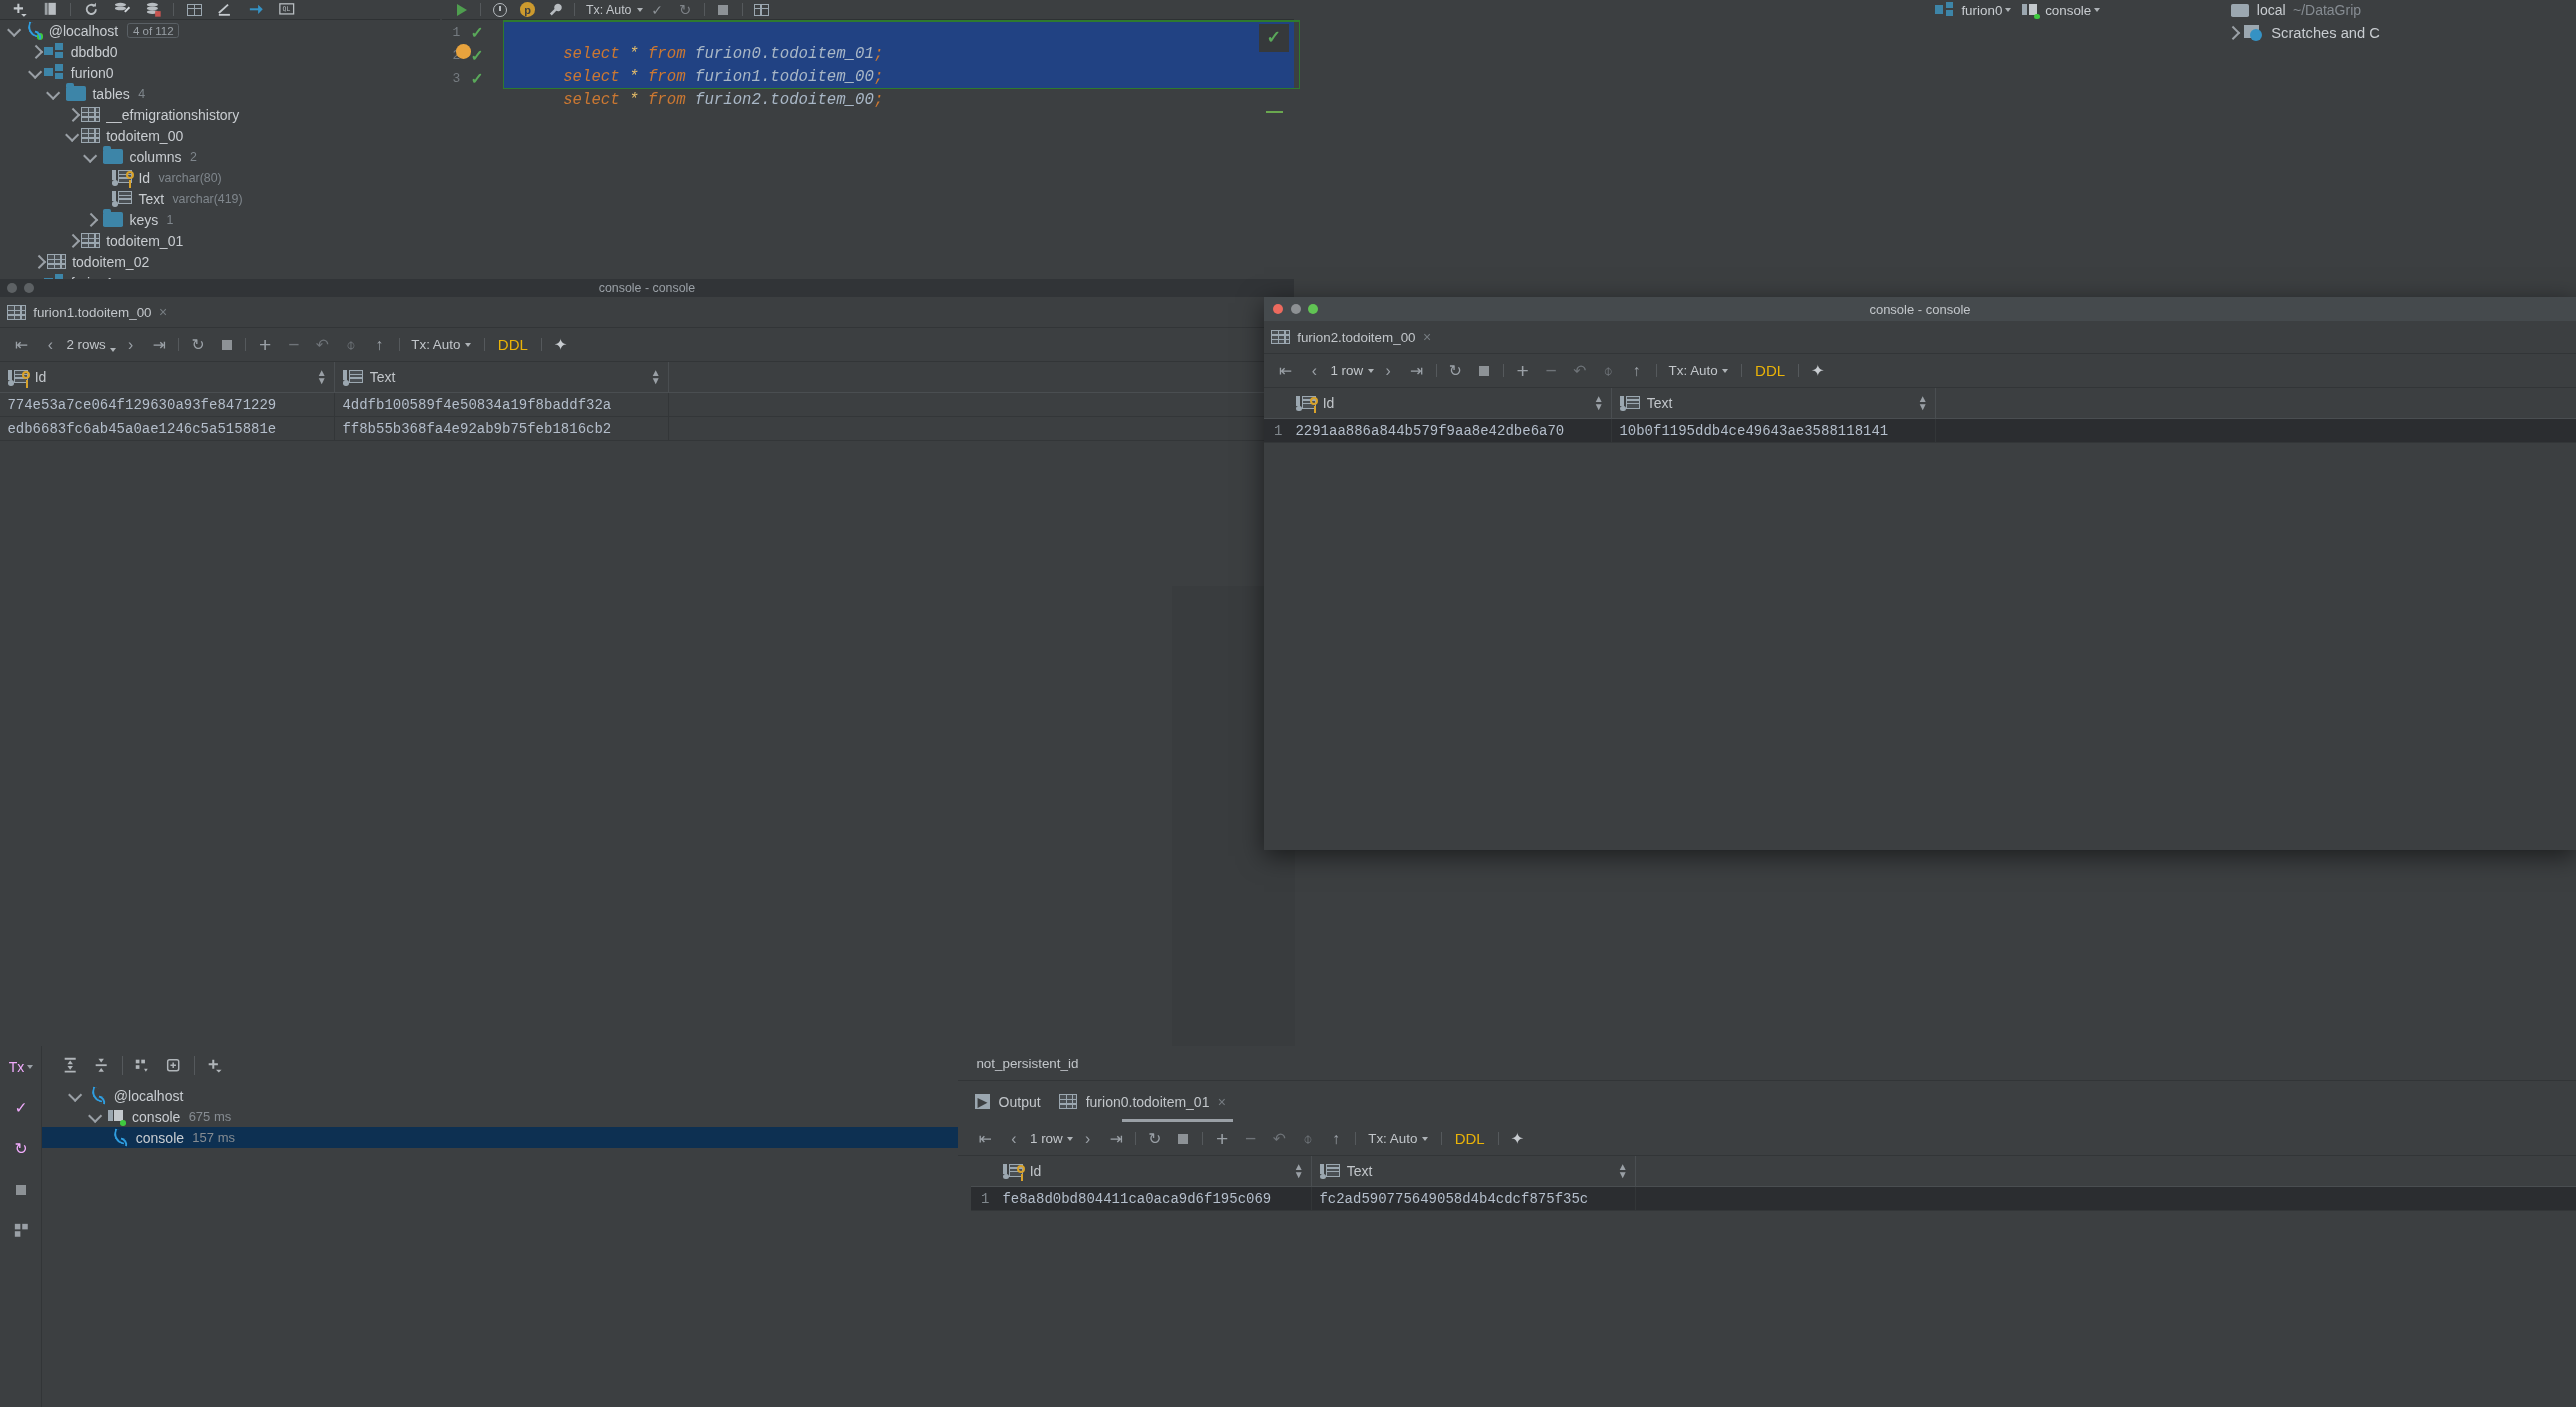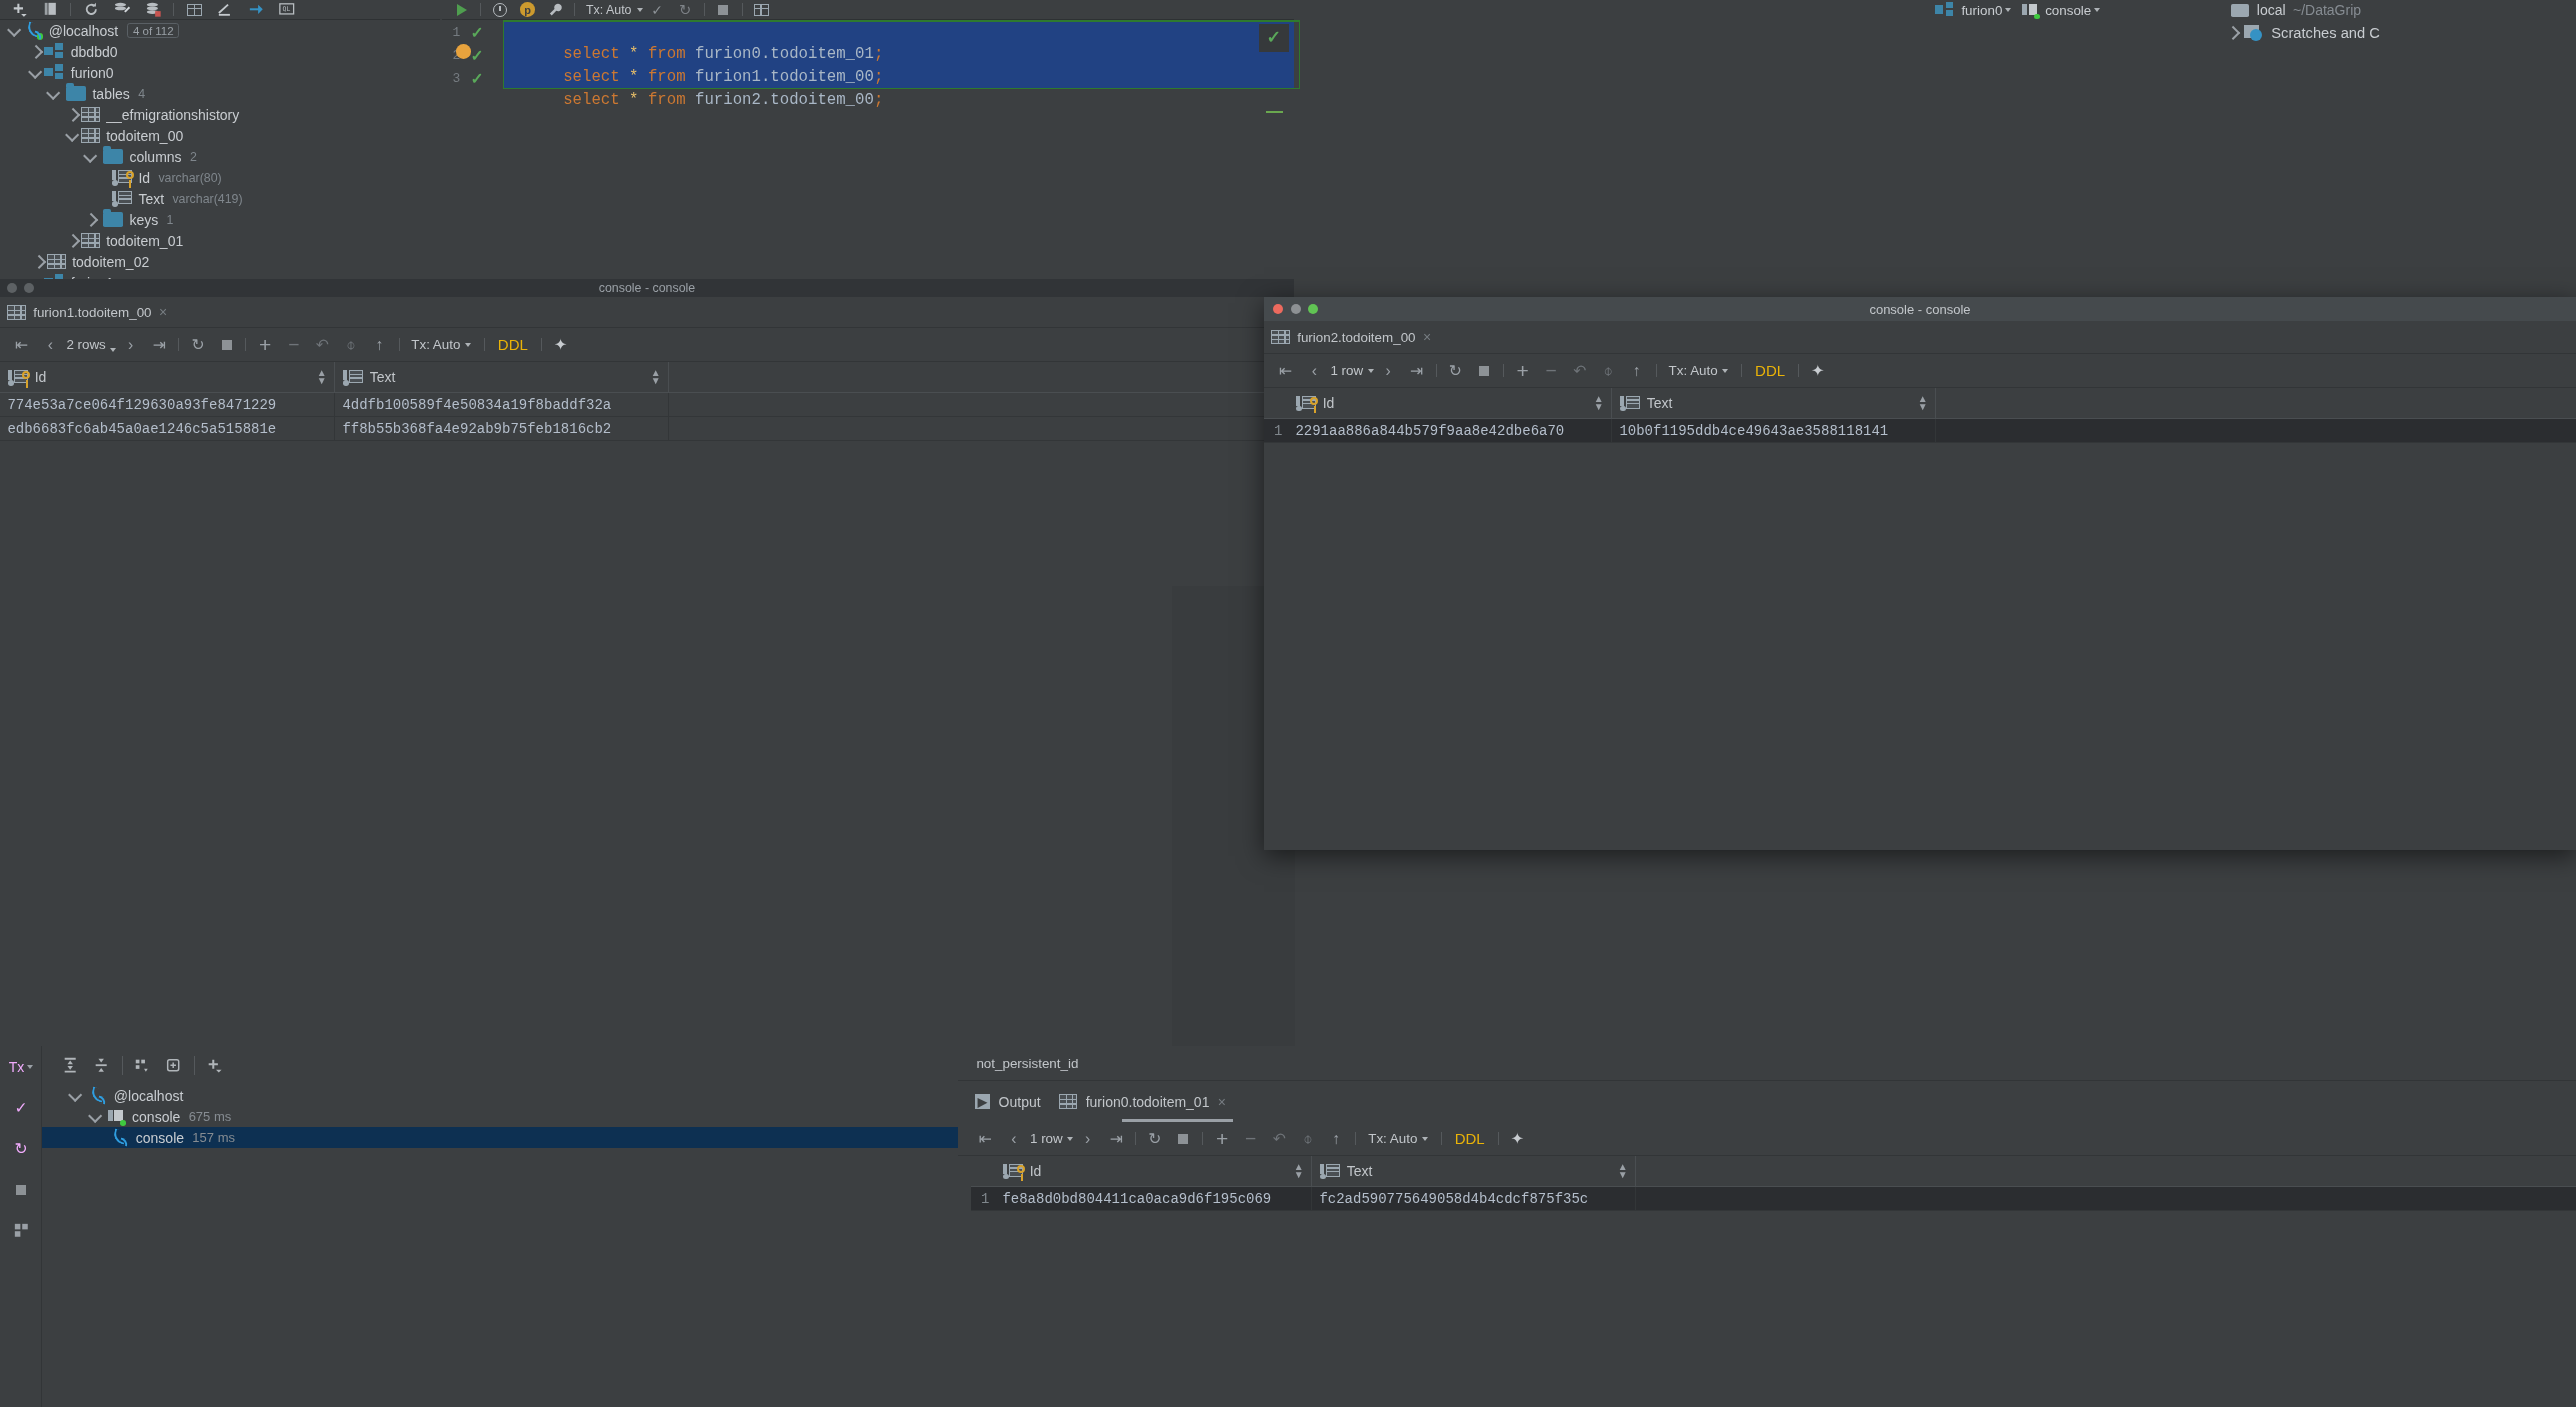--- a/index.html
+++ b/index.html
@@ -92,21 +92,21 @@
   #top-right-tabs{position:absolute;left:1935px;top:0;width:276px;height:20px;display:flex;align-items:center;gap:11px;}
   .trt{display:flex;align-items:center;font-size:13.4px;color:#c9cdd1;}
 
   #editor{position:absolute;left:442px;top:20px;width:852px;height:259px;background:#3c3f41;}
   #gutter{position:absolute;left:0;top:0;width:61px;height:259px;background:#3c3f41;}
   .gline{display:flex;align-items:center;height:23px;padding-top:1.8px;}
   .gnum{width:18.4px;text-align:right;font-size:13px;color:#757b80;font-family:"Liberation Mono",monospace;}
   .gcheck{margin-left:10px;color:#5aa95a;font-size:15.7px;font-weight:bold;}
   #code{position:absolute;left:61px;top:0;right:0;height:259px;font-family:"Liberation Mono",monospace;font-size:15.7px;}
   .cline{height:23px;line-height:23px;padding-left:3.7px;white-space:pre;}
-  .sel{background:#214283;}
+  .sel{background:#214283;font-style:italic;}
   .kw{color:#cc7832;} .star{color:#e8bf6a;} .idt{color:#a9b7c6;} .semi{color:#cc7832;}
   #sel-box{position:absolute;left:61px;top:0;width:797px;height:69px;border:1.4px solid #2e7a2e;}
   #cursor-bulb{position:absolute;left:14px;top:24px;width:14.7px;height:14.7px;border-radius:50%;background:#e8a33d;}
   #run-check{position:absolute;right:5.5px;top:3.7px;width:29.5px;height:28px;background:#36393b;
      display:flex;align-items:center;justify-content:center;color:#5aa95a;font-size:17.5px;font-weight:bold;}
   #green-edge{position:absolute;left:61px;top:0;width:797px;height:1.8px;background:#2e7a2e;}
   #dash-right{position:absolute;right:11px;top:91px;width:16.6px;height:1.8px;background:#6aa84f;}
 
   
   #lower-console{position:absolute;left:0;top:279px;width:1294px;height:307px;background:#3c3f41;}

